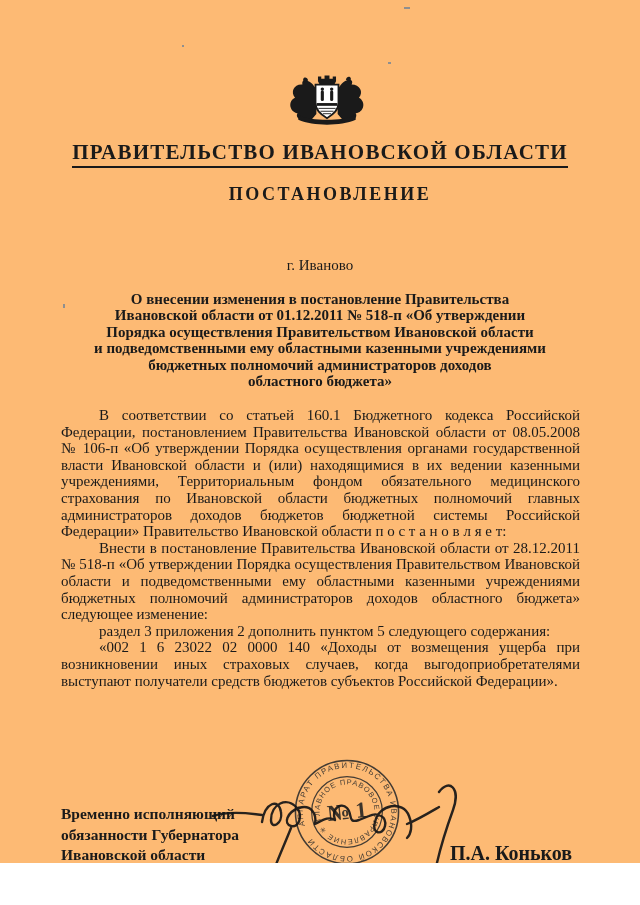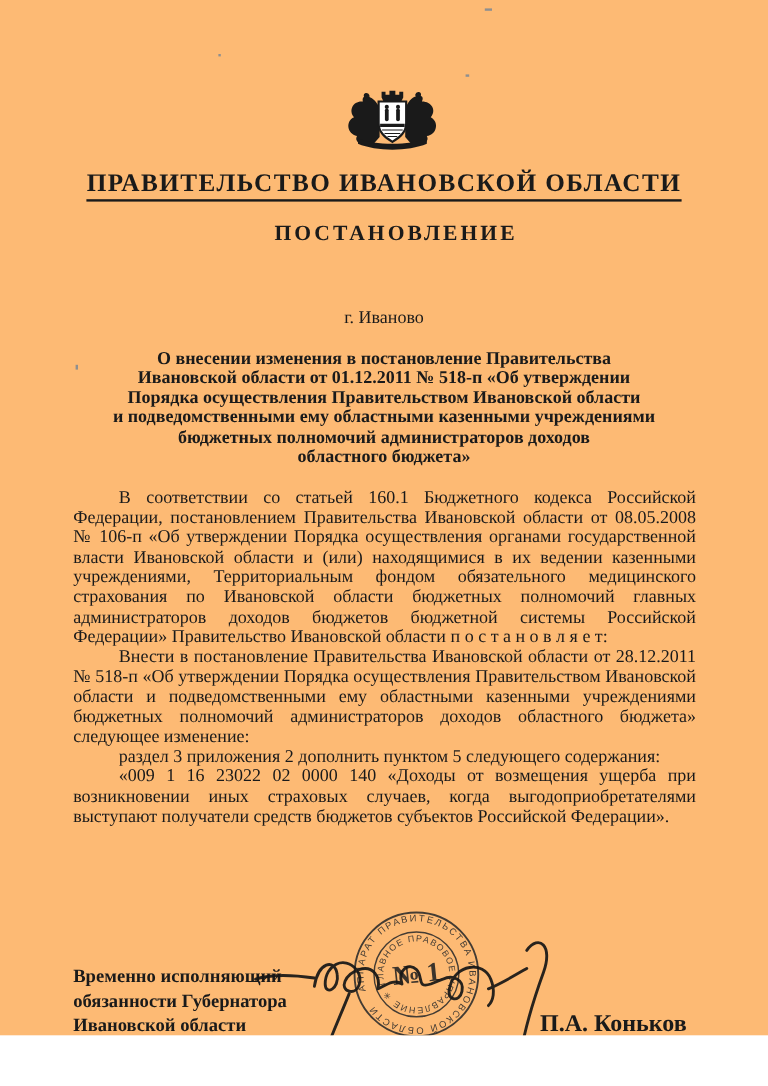--- a/index.html
+++ b/index.html
@@ -98,21 +98,21 @@
 Ивановской области от 01.12.2011 № 518-п «Об утверждении
 Порядка осуществления Правительством Ивановской области
 и подведомственными ему областными казенными учреждениями
 бюджетных полномочий администраторов доходов
 областного бюджета»</div>
 
   <div class="body-text">
     <p><span>В соответствии со статьей 160.1 Бюджетного кодекса Российской Федерации, постановлением Правительства Ивановской области от 08.05.2008 № 106-п «Об утверждении Порядка осуществления органами государственной власти Ивановской области и (или) находящимися в их ведении казенными учреждениями, Территориальным фондом обязательного медицинского страхования по Ивановской области бюджетных полномочий главных администраторов доходов бюджетов бюджетной системы Российской Федерации» Правительство Ивановской области</span> <span class="spaced-bold">п о с т а н о в л я е т:</span></p>
     <p>Внести в постановление Правительства Ивановской области от 28.12.2011 № 518-п «Об утверждении Порядка осуществления Правительством Ивановской области и подведомственными ему областными казенными учреждениями бюджетных полномочий администраторов доходов областного бюджета» следующее изменение:</p>
     <p>раздел 3 приложения 2 дополнить пунктом 5 следующего содержания:</p>
-    <p>«009 1 16 23022 02 0000 140 «Доходы от возмещения ущерба при возникновении иных страховых случаев, когда выгодоприобретателями выступают получатели средств бюджетов субъектов Российской Федерации».</p>
+    <p>«002 1 6 23022 02 0000 140 «Доходы от возмещения ущерба при возникновении иных страховых случаев, когда выгодоприобретателями выступают получатели средств бюджетов субъектов Российской Федерации».</p>
   </div>
 
   <svg class="stamp" viewBox="0 0 110 110" aria-hidden="true">
     <defs>
       <path id="ringOuter" d="M55,55 m-45,0 a45,45 0 1,1 90,0 a45,45 0 1,1 -90,0"></path>
       <path id="ringInner" d="M55,55 m-28,0 a28,28 0 1,1 56,0 a28,28 0 1,1 -56,0"></path>
     </defs>
     <circle cx="55" cy="55" r="52.5" fill="none" stroke="#2b2b2b" stroke-width="1.6"></circle>
     <circle cx="55" cy="55" r="36" fill="none" stroke="#2b2b2b" stroke-width="1.2"></circle>
     <g transform="rotate(-18 55 55)">

